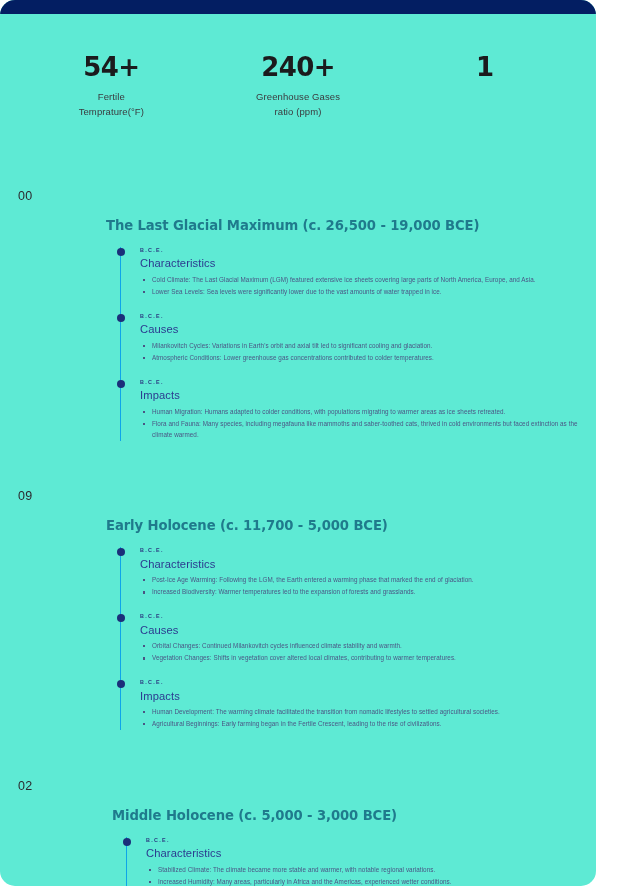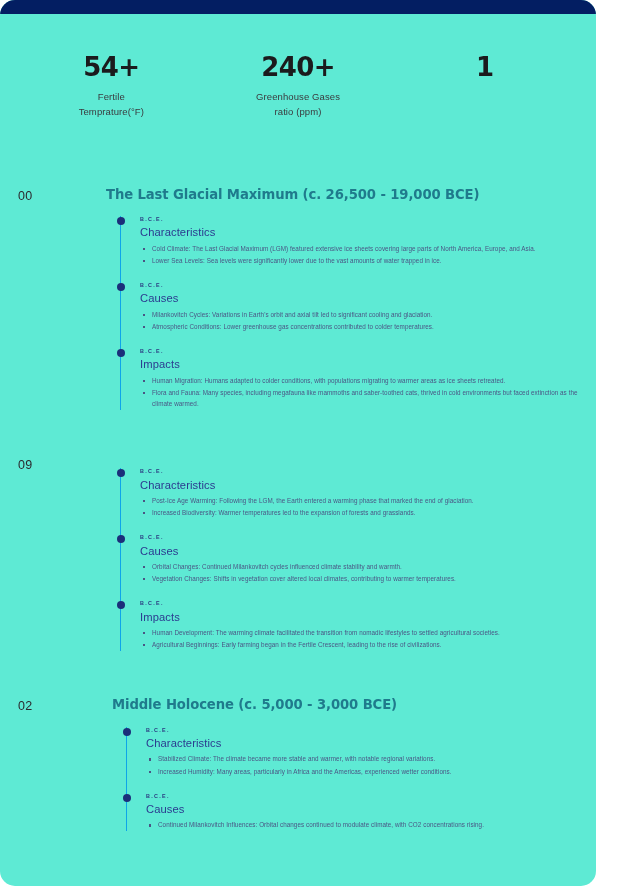--- a/index.html
+++ b/index.html
@@ -67,20 +67,21 @@
     padding-top: 3px;
   }
   .sec-body { flex: 1 1 auto; min-width: 0; }
   .sec-title {
     font-family: "DejaVu Sans", sans-serif;
     font-size: 13.2px;
     font-weight: 700;
     color: #1f7a8c;
     letter-spacing: -0.1px;
     line-height: 1.3;
+    margin-top: 31px;
   }
 
   
   .events {
     position: relative;
     margin-top: 13px;
     margin-left: 14px;
     padding-left: 19px;
     border-left: 1px solid #0ea5e9;
   }
@@ -190,20 +191,21 @@
                 <li class="point">Human Migration: Humans adapted to colder conditions, with populations migrating to warmer areas as ice sheets retreated.</li>
                 <li class="point">Flora and Fauna: Many species, including megafauna like mammoths and saber-toothed cats, thrived in cold environments but faced extinction as the climate warmed.</li>
               </ul>
             </div>
           </div>
         </div>
       </div>
       <div class="section">
         <div class="sec-index">09</div>
         <div class="sec-body">
+          <div class="sec-title">Early Holocene (c. 11,700 - 5,000 BCE)</div>
           <div class="events">
             <div class="event">
               <span class="dot"></span>
               <div class="era">B.C.E.</div>
               <div class="ev-title">Characteristics</div>
               <ul class="points">
                 <li class="point">Post-Ice Age Warming: Following the LGM, the Earth entered a warming phase that marked the end of glaciation.</li>
                 <li class="point">Increased Biodiversity: Warmer temperatures led to the expansion of forests and grasslands.</li>
               </ul>
             </div>

